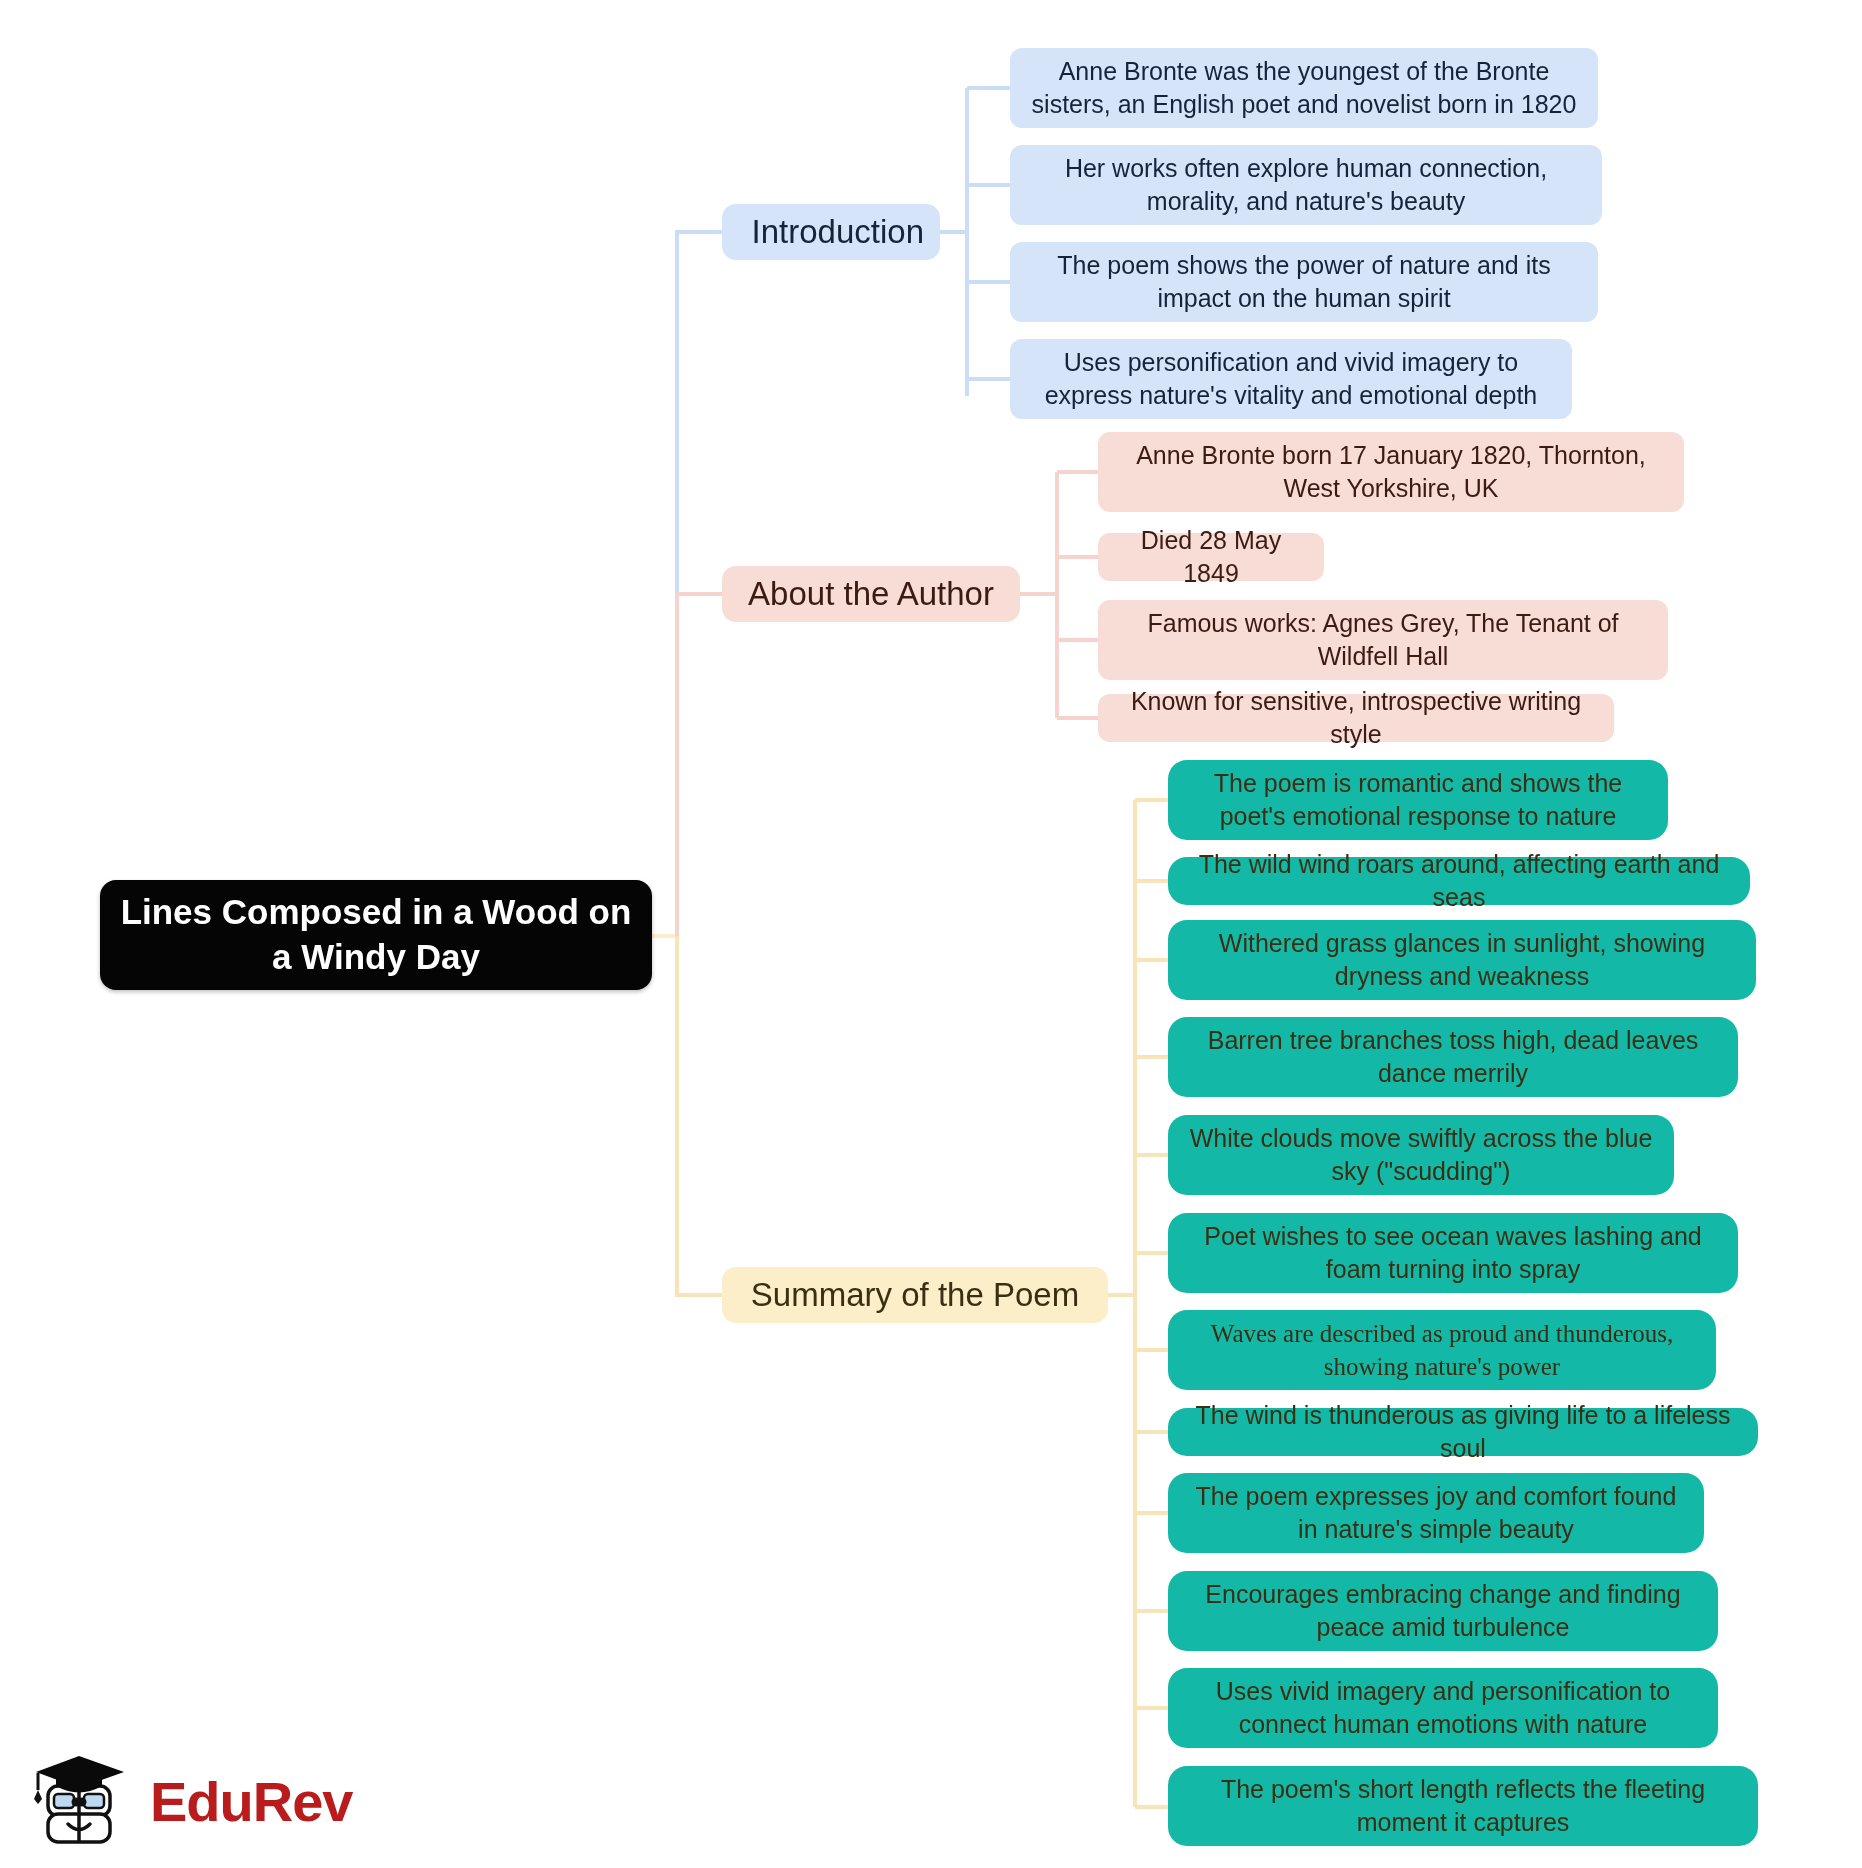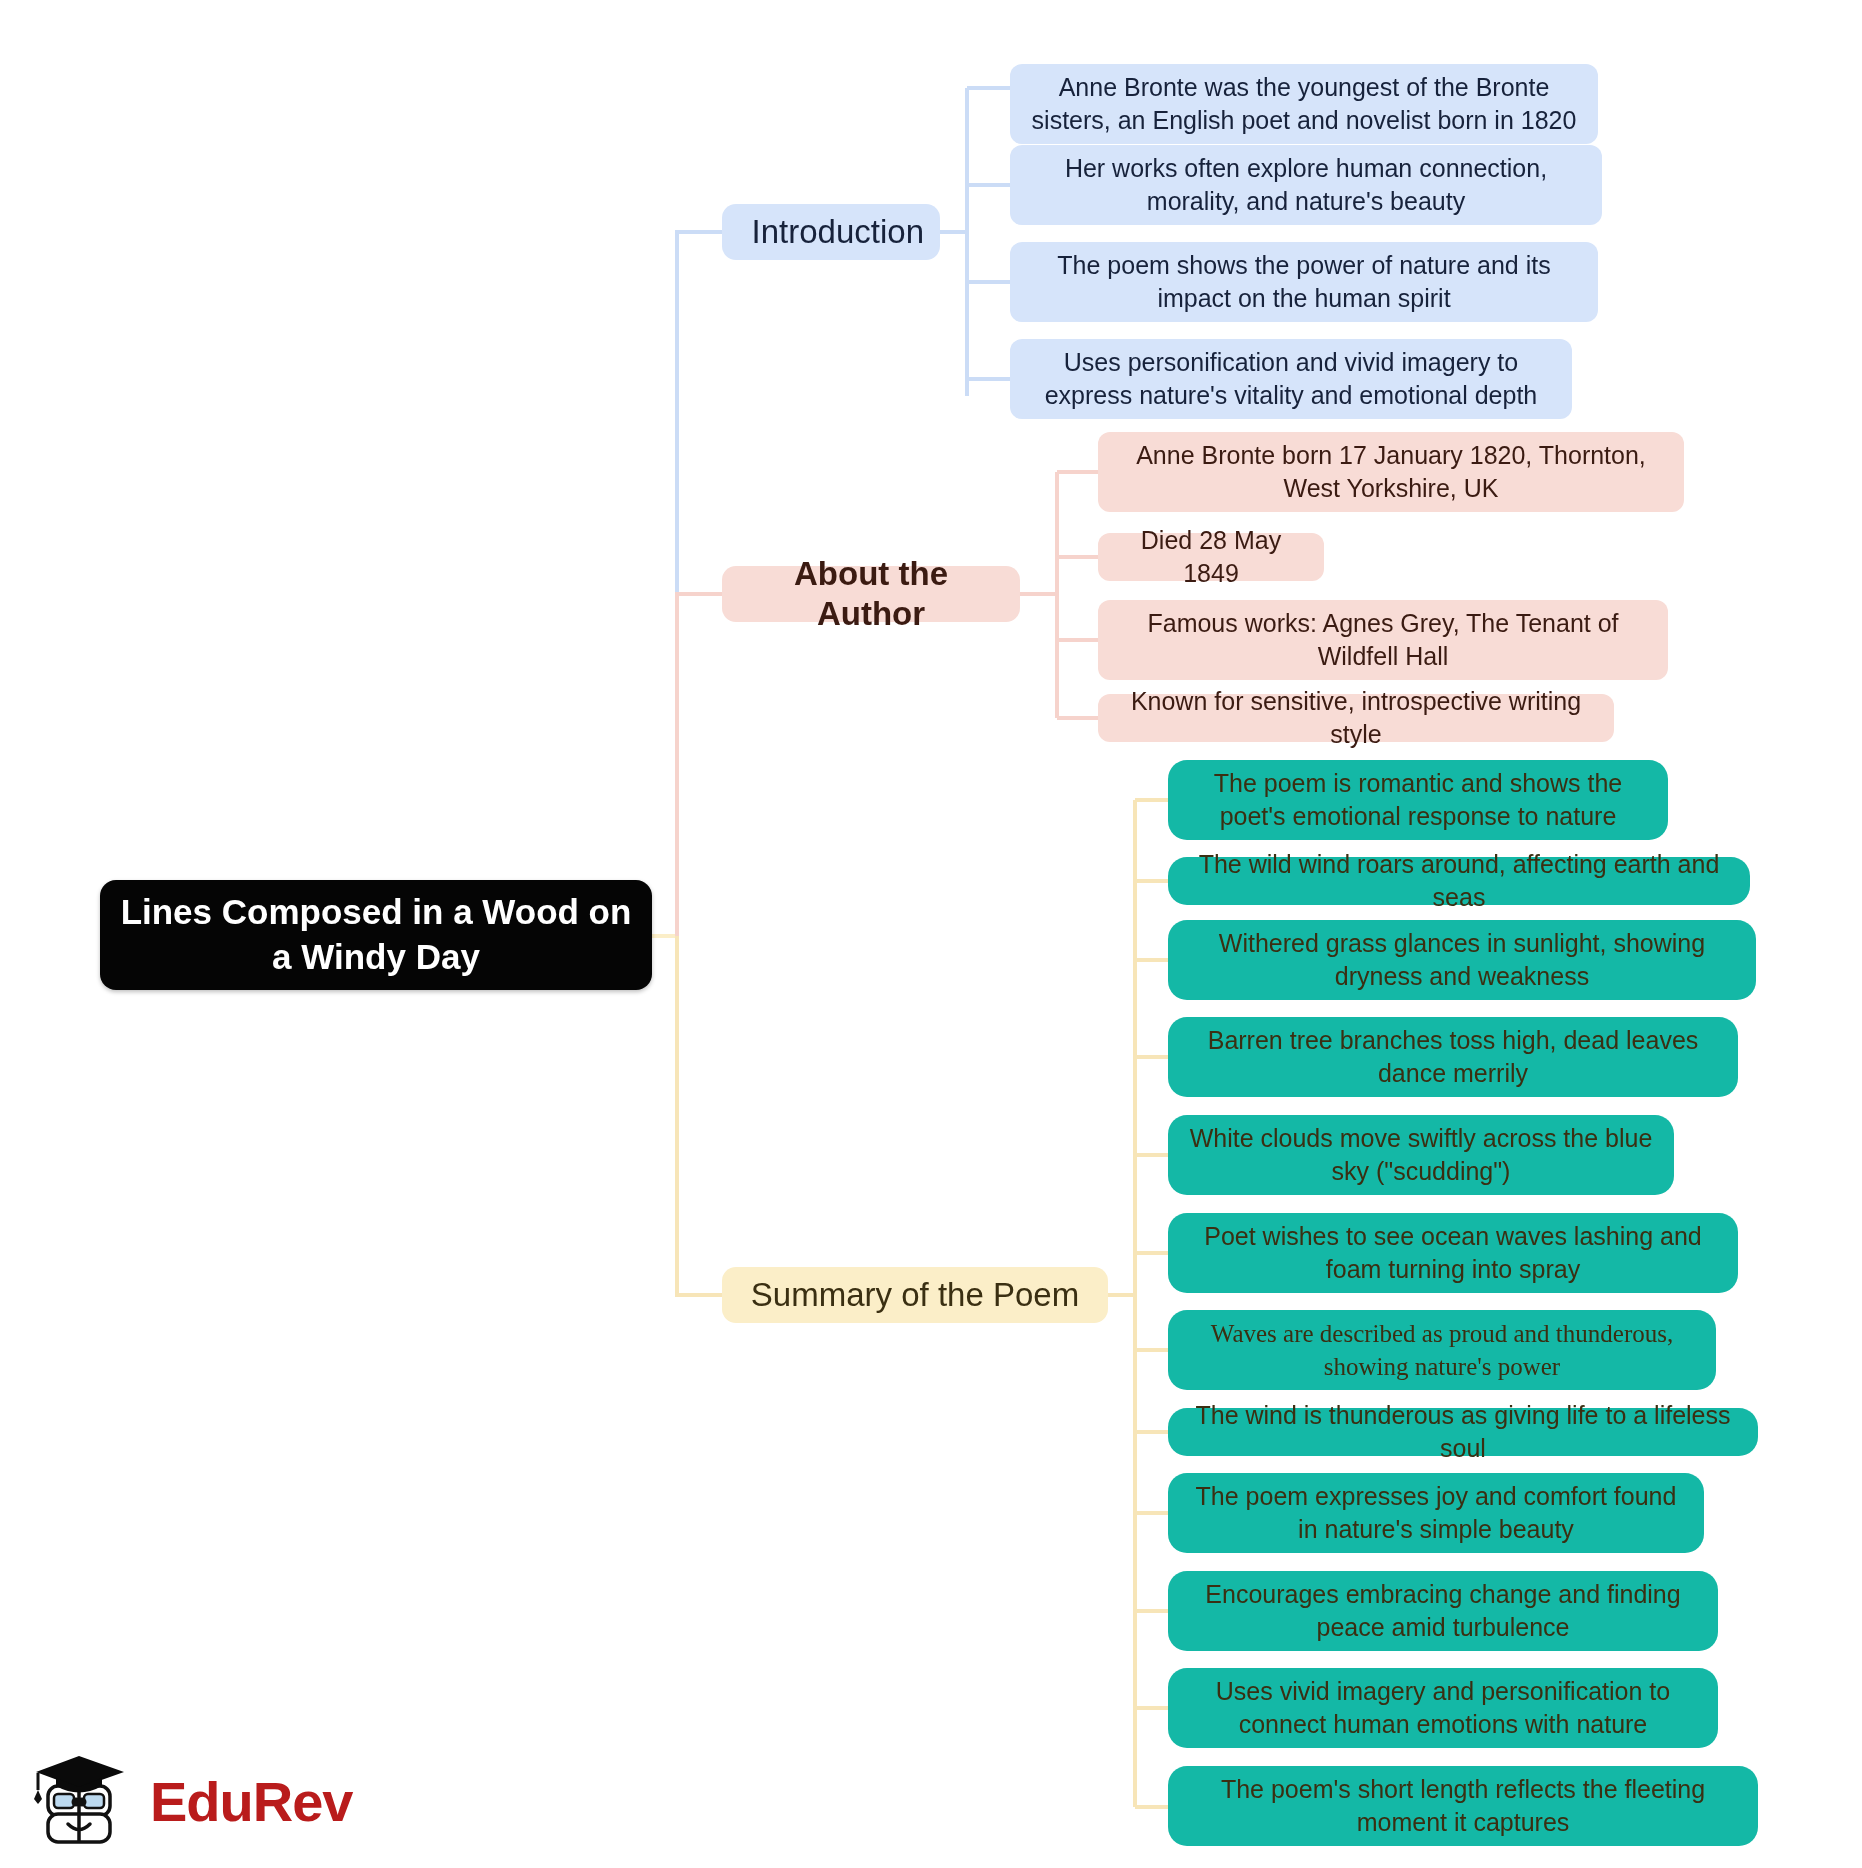--- a/index.html
+++ b/index.html
@@ -80,34 +80,34 @@
   </svg>
 
   <div class="node root" style="left:100px;top:880px;width:552px;">
     <span>Lines Composed in a Wood on a Windy Day</span>
   </div>
 
   <div class="node branch blue" style="left:722px;top:204px;width:218px;height:56px;justify-content:flex-end;">
     <span>Introduction</span>
   </div>
 
-  <div class="node leaf blue" style="left:1010px;top:48px;width:588px;height:80px;margin-top:16px;">
+  <div class="node leaf blue" style="left:1010px;top:48px;width:588px;height:80px;">
     <span>Anne Bronte was the youngest of the Bronte sisters, an English poet and novelist born in 1820</span>
   </div>
   <div class="node leaf blue" style="left:1010px;top:145px;width:592px;height:80px;">
     <span>Her works often explore human connection, morality, and nature's beauty</span>
   </div>
   <div class="node leaf blue" style="left:1010px;top:242px;width:588px;height:80px;">
     <span>The poem shows the power of nature and its impact on the human spirit</span>
   </div>
   <div class="node leaf blue" style="left:1010px;top:339px;width:562px;height:80px;">
     <span>Uses personification and vivid imagery to express nature's vitality and emotional depth</span>
   </div>
 
-  <div class="node branch pink" style="left:722px;top:566px;width:298px;height:56px;font-weight:bold;">
+  <div class="node branch pink" style="left:722px;top:566px;width:298px;height:56px;">
     <span>About the Author</span>
   </div>
 
   <div class="node leaf pink" style="left:1098px;top:432px;width:586px;height:80px;">
     <span>Anne Bronte born 17 January 1820, Thornton, West Yorkshire, UK</span>
   </div>
   <div class="node leaf pink" style="left:1098px;top:533px;width:226px;height:48px;">
     <span>Died 28 May 1849</span>
   </div>
   <div class="node leaf pink" style="left:1098px;top:600px;width:570px;height:80px;">

